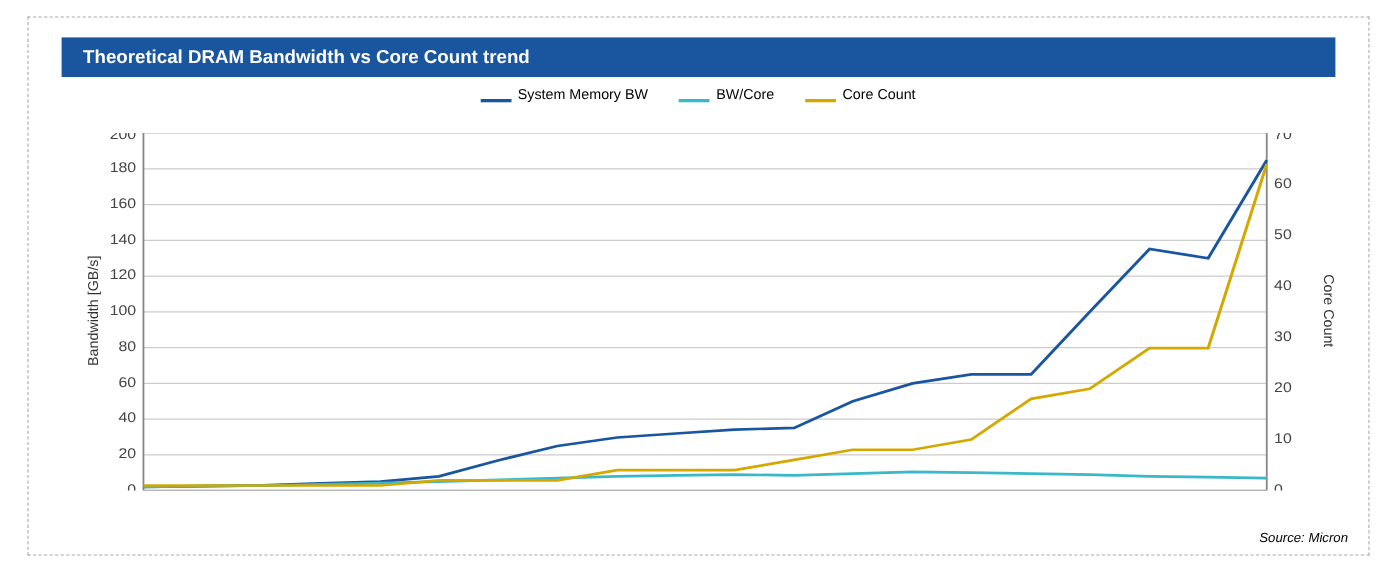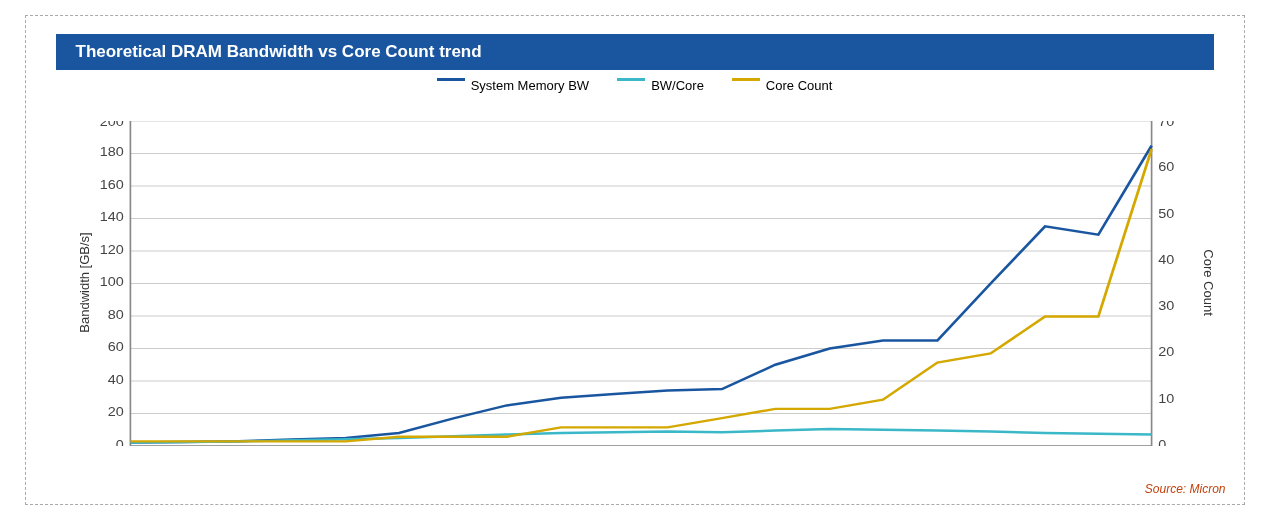--- a/index.html
+++ b/index.html
@@ -30,33 +30,33 @@
     .legend {
       display: flex;
       justify-content: center;
       align-items: center;
       gap: 28px;
       margin: 8px 0 4px 0;
       font-size: 13px;
     }
     .legend-item {
       display: flex;
-      align-items: flex-start;
+      align-items: flex-end;
       gap: 6px;
     }
     .legend-line {
       width: 28px;
       height: 3px;
     }
     .source-text {
       position: absolute;
       bottom: 8px;
       right: 18px;
       font-size: 12px;
-      color: #c2410c;
+      color: #000000;
       font-style: italic;
     }
     .y-left-label {
       position: absolute;
       left: 8px;
       top: 105px;
       bottom: 60px;
       display: flex;
       align-items: center;
       justify-content: center;

